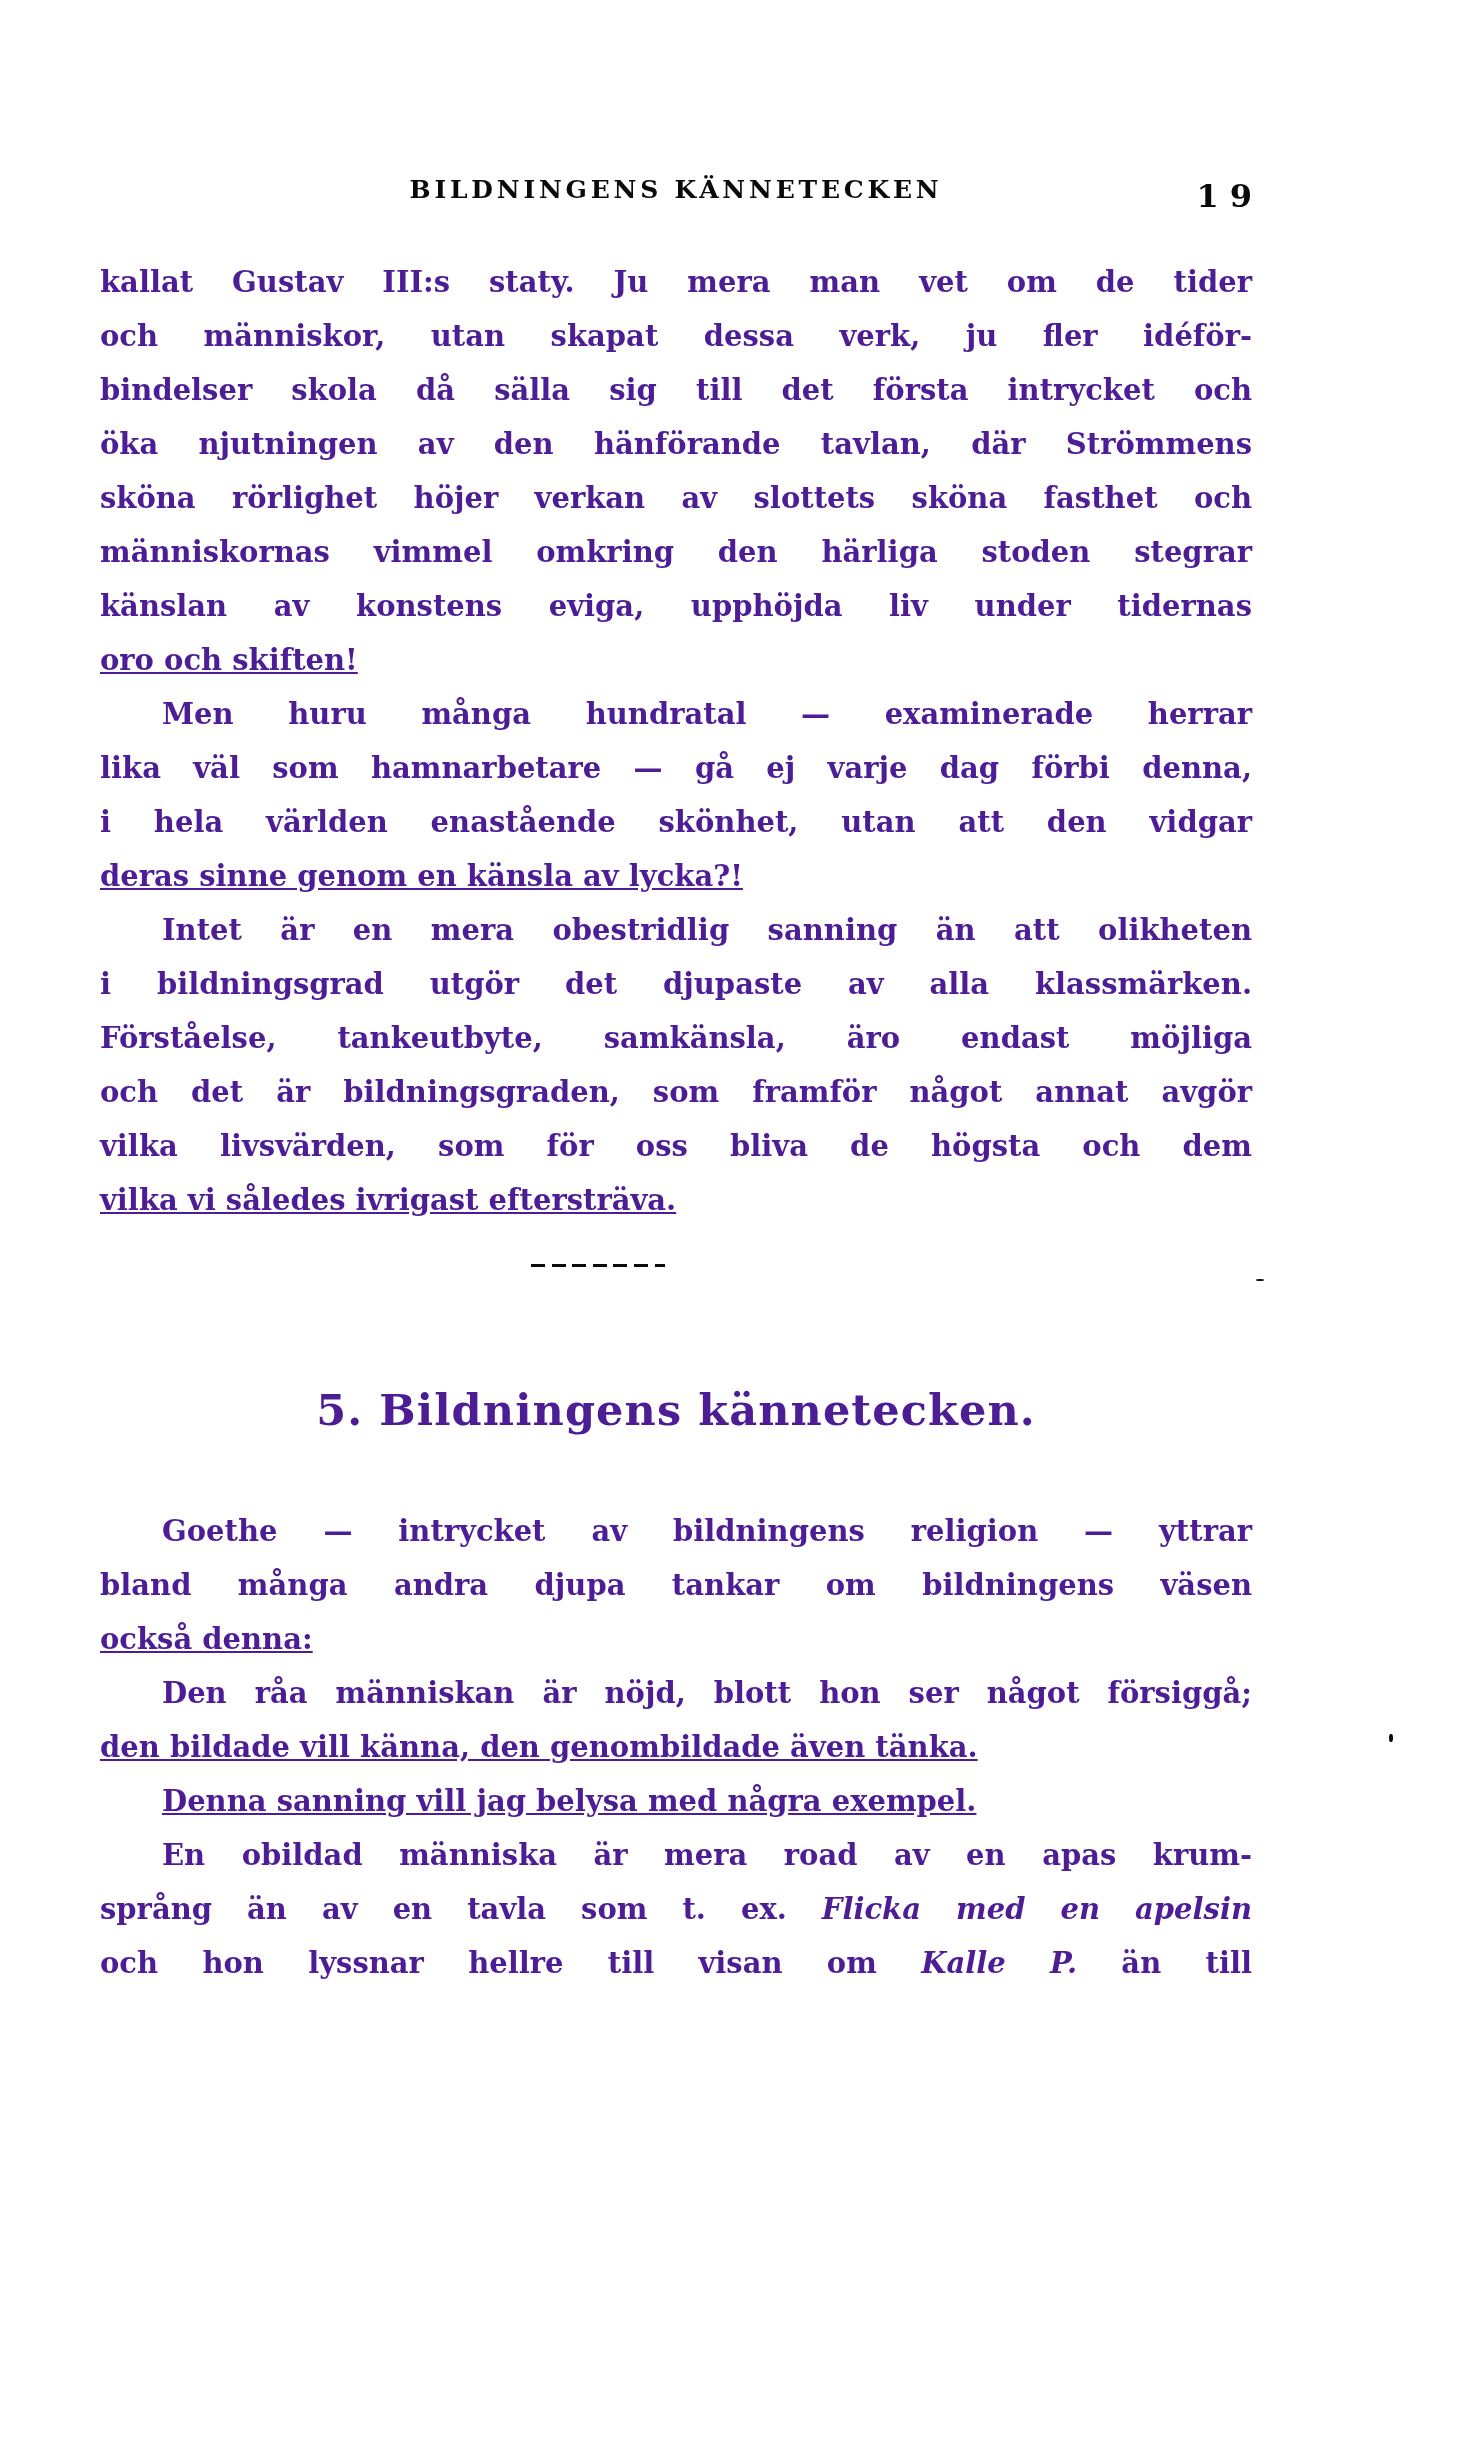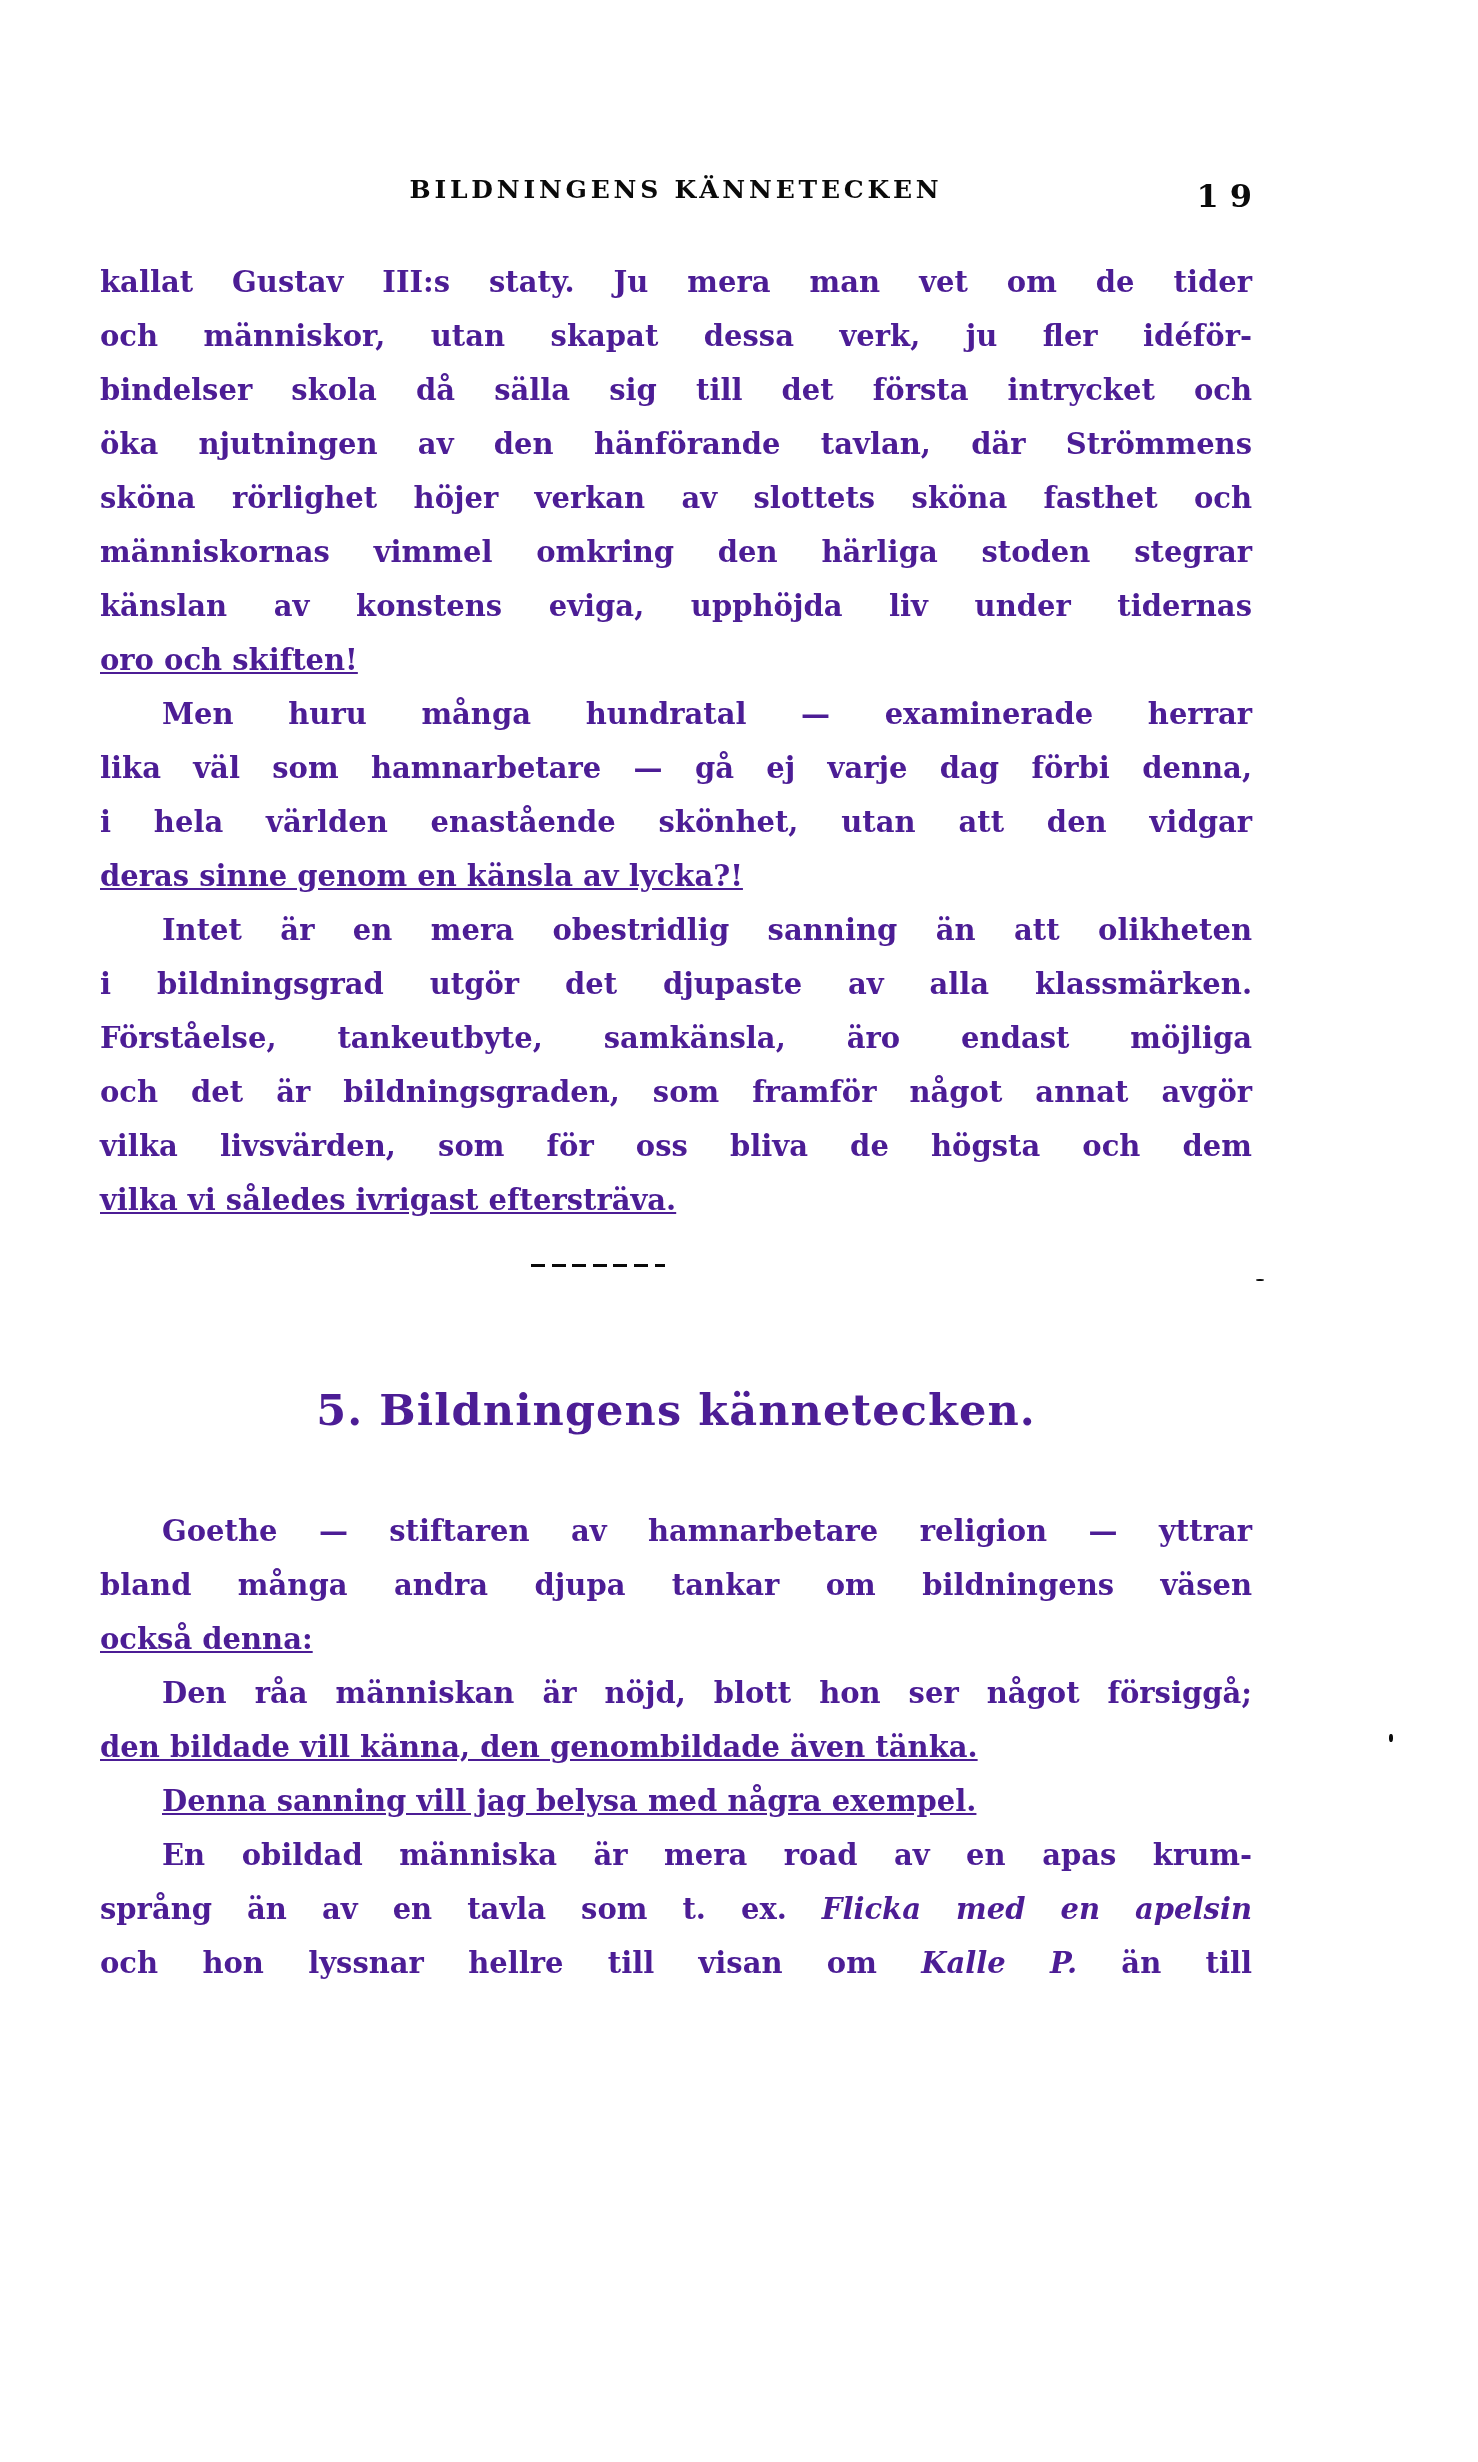--- a/index.html
+++ b/index.html
@@ -125,21 +125,21 @@
         <div class="line">Förståelse, tankeutbyte, samkänsla, äro endast möjliga</div>
         <div class="line">och det är bildningsgraden, som framför något annat avgör</div>
         <div class="line">vilka livsvärden, som för oss bliva de högsta och dem</div>
         <div class="line para-end">vilka vi således ivrigast eftersträva.</div>
       </div>
       <div class="divider">
         <div class="divider-rule"></div>
       </div>
       <div class="section-heading">5. Bildningens kännetecken.</div>
       <div class="paragraph">
-        <div class="line indent">Goethe — stiftaren av hamnarbetare religion — yttrar</div>
+        <div class="line indent">Goethe — intrycket av bildningens religion — yttrar</div>
         <div class="line">bland många andra djupa tankar om bildningens väsen</div>
         <div class="line para-end">också denna:</div>
       </div>
       <div class="paragraph">
         <div class="line indent">Den råa människan är nöjd, blott hon ser något försiggå;</div>
         <div class="line para-end">den bildade vill känna, den genombildade även tänka.</div>
       </div>
       <div class="paragraph">
         <div class="line para-end indent">Denna sanning vill jag belysa med några exempel.</div>
       </div>

